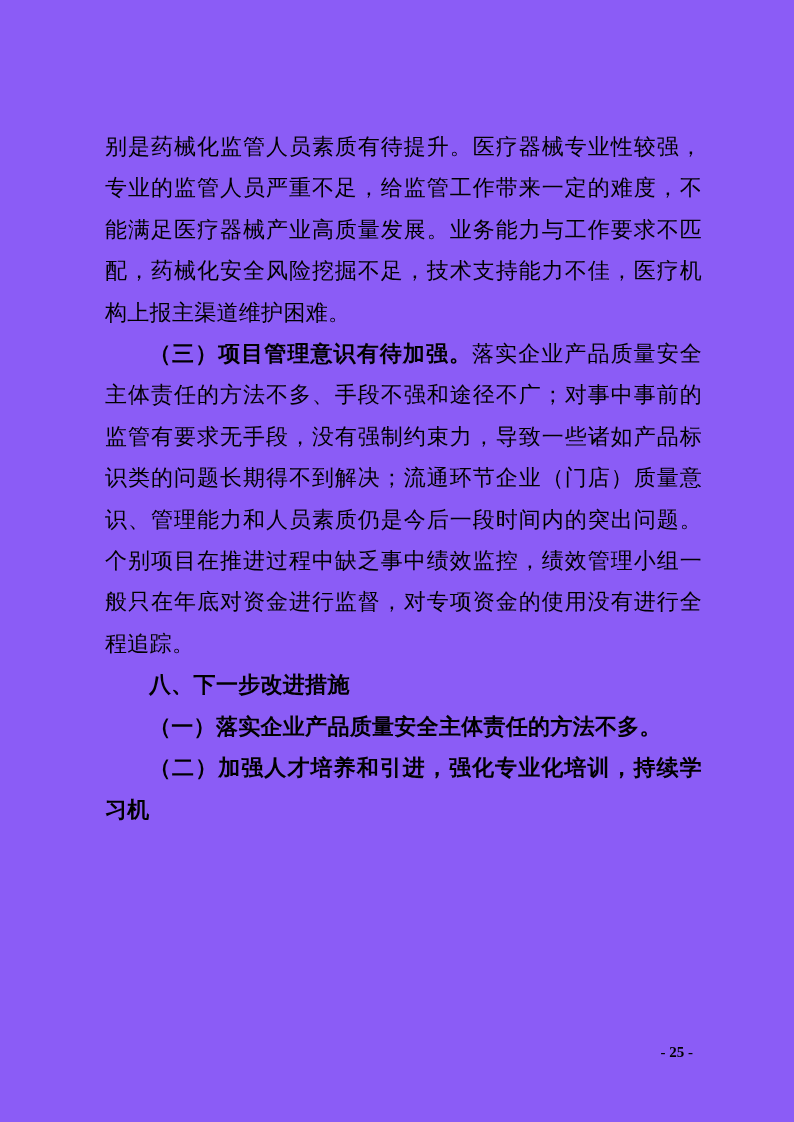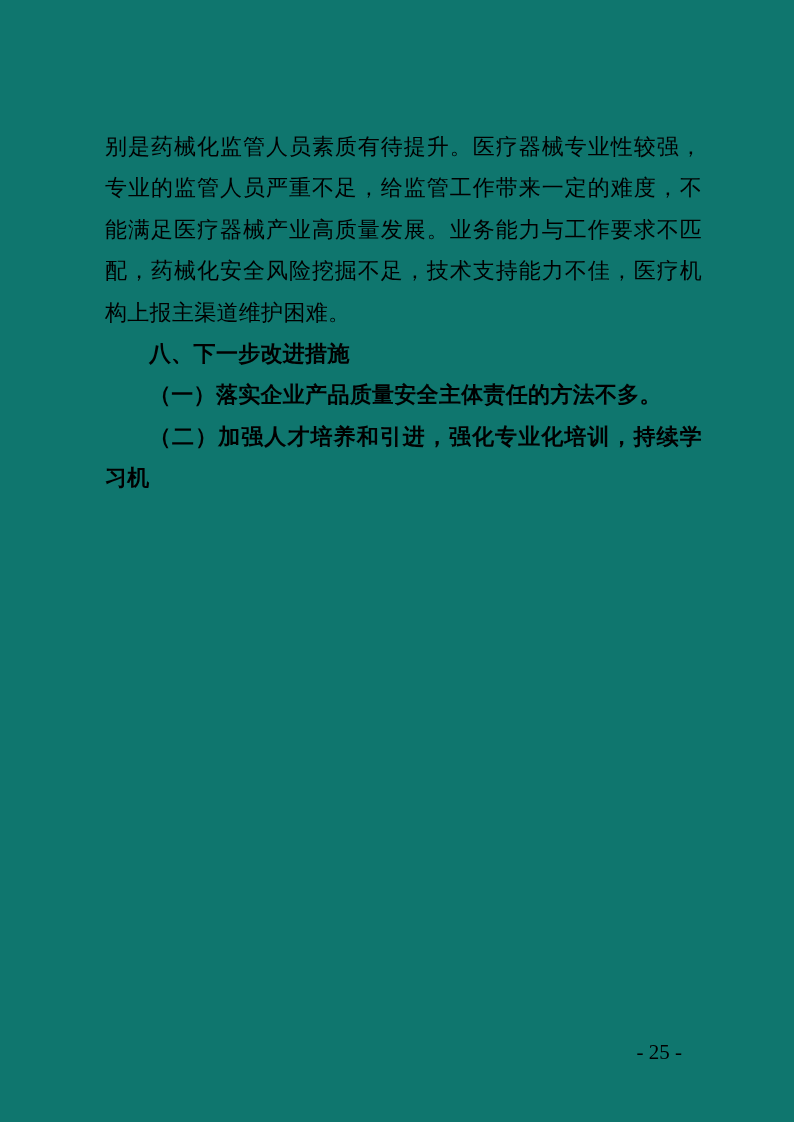--- a/index.html
+++ b/index.html
@@ -4,21 +4,21 @@
 <style>
   html, body {
     margin: 0;
     padding: 0;
     background: #ffffff;
   }
   .page {
     position: relative;
     width: 794px;
     height: 1122px;
-    background: #0f766e;
+    background: #8b5cf6;
     overflow: hidden;
     font-family: "Liberation Serif", "DejaVu Serif", serif;
     color: #000000;
   }
   .body-text {
     position: absolute;
     left: 105px;
     top: 126px;
     width: 597px;
     font-size: 22px;
@@ -46,36 +46,38 @@
     line-height: 41.4px;
     font-family: "DejaVu Sans", "Liberation Sans", sans-serif;
   }
   .run-underline {
     text-decoration: underline;
     text-underline-offset: 3px;
   }
   .page-footer {
     position: absolute;
     top: 1038px;
-    right: 112px;
-    font-size: 21px;
+    right: 101px;
+    font-size: 15px;
     line-height: 28px;
     font-family: "Liberation Serif", "DejaVu Serif", serif;
     color: #000000;
+    font-weight: bold;
   }
 </style>
 </head>
 <body>
 
 <div class="page">
 
   <div class="body-text">
 
     <p class="para no-indent"><span>别是药械化监管人员素质有待提升。医疗器械专业性较强，专业的监管人员严重不足，给监管工作带来一定的难度，不能满足医疗器械产业高质量发展。业务能力与工作要求不匹配，药械化安全风险挖掘不足，技术支持能力不佳，医疗机构上报主渠道维护困难。</span></p>
 
+    <p class="para"><span class="run-bold">（三）项目管理意识有待加强。</span><span>落实企业产品质量安全主体责任的方法不多、手段不强和途径不广；对事中事前的监管有要求无手段，没有强制约束力，导致一些诸如产品标识类的问题长期得不到解决；流通环节企业（门店）质量意识、管理能力和人员素质仍是今后一段时间内的突出问题。个别项目在推进过程中缺乏事中绩效监控，绩效管理小组一般只在年底对资金进行监督，对专项资金的使用没有进行全程追踪。</span></p>
 
     <h2 class="heading-hei"><span>八、下一步改进措施</span></h2>
 
     <p class="para"><span class="run-bold">（一）落实企业产品质量安全主体责任的方法不多。</span></p>
 
 
     <p class="para"><span class="run-bold">（二）加强人才培养和引进，强化专业化培训，持续学习机</span></p>
 
   </div>
 

